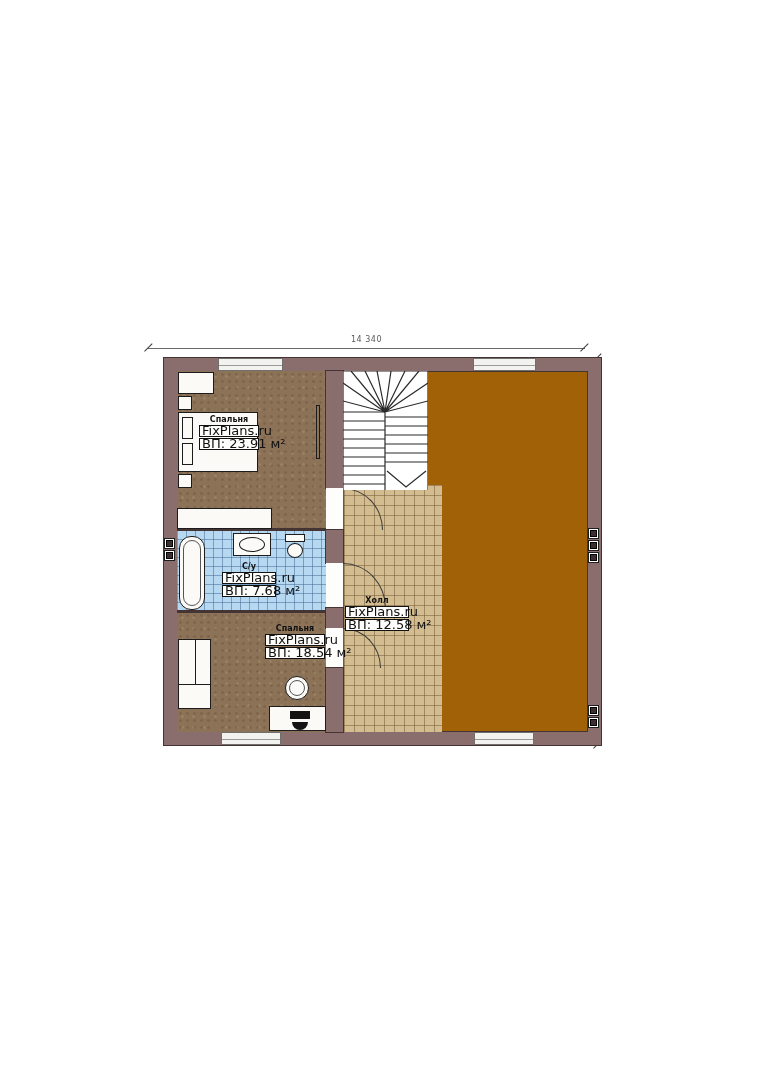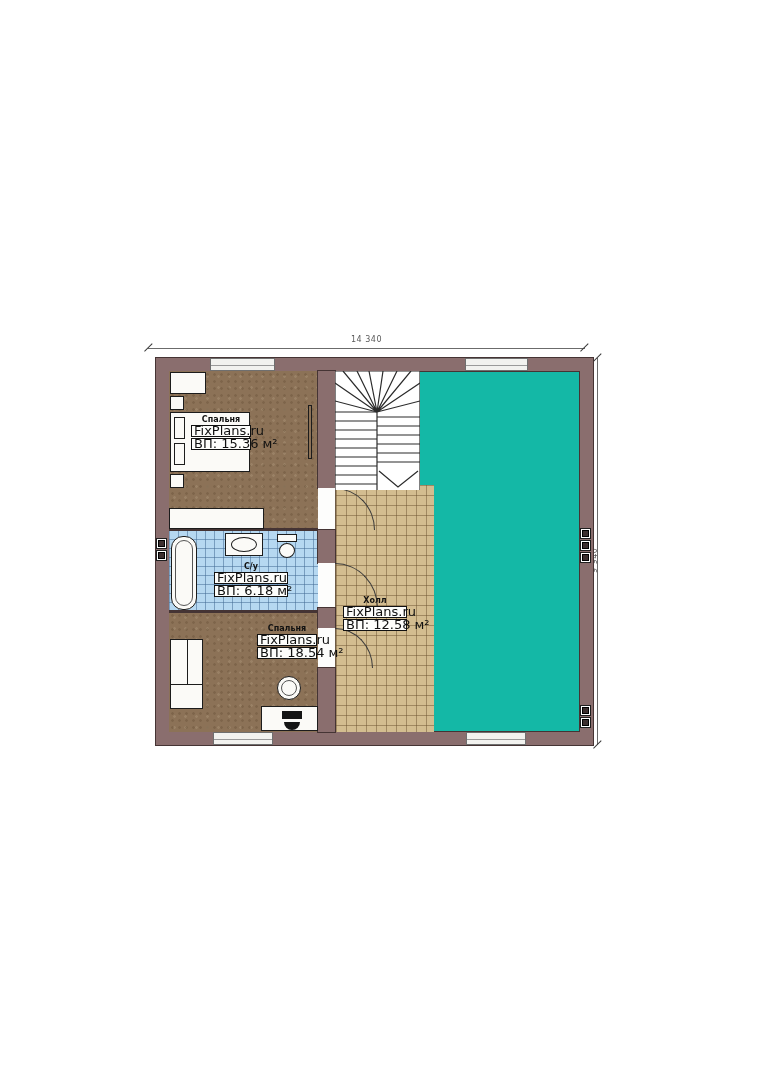--- a/index.html
+++ b/index.html
@@ -7,22 +7,22 @@
        font-family:"DejaVu Sans",sans-serif;color:#151515;}
   .abs{position:absolute;}
 
   
   .dim-line{position:absolute;background:#6b6b6b;}
   .dim-tick{position:absolute;width:11px;height:1.4px;background:#3a3a3a;transform:rotate(-45deg);}
   .dim-label{position:absolute;font-size:8px;color:#5a5a5a;letter-spacing:.5px;}
   .dim-label.vert{transform:rotate(-90deg);transform-origin:left top;white-space:nowrap;}
 
   
-  .plan{position:absolute;left:156px;top:358px;width:437px;height:387px;
-        box-sizing:border-box;border:13px solid #8a6e6e;background:#14b8a6;
+  .plan{position:absolute;left:164px;top:358px;width:437px;height:387px;
+        box-sizing:border-box;border:13px solid #8a6e6e;background:#a16207;
         outline:1.5px solid #453434;box-shadow:inset 0 0 0 1px #453434;}
 
   
   .floor-bedroom{background:#8c7257;
      background-image:radial-gradient(rgba(60,42,20,.18) 1px,transparent 1.6px),
                       radial-gradient(rgba(255,240,210,.12) 1px,transparent 1.6px);
      background-size:7px 7px,11px 11px;}
   .floor-bath{background:#b6d8f1;
      background-image:linear-gradient(rgba(70,110,150,.55) 1px,transparent 1px),
                       linear-gradient(90deg,rgba(70,110,150,.55) 1px,transparent 1px);
@@ -158,55 +158,55 @@
     <div class="furn" style="left:3px;top:4px;width:11px;height:22px;"></div>
     <div class="furn" style="left:3px;top:30px;width:11px;height:22px;"></div>
   </div>
   <div class="furn" style="left:1px;top:103px;width:14px;height:14px;"></div>
   <div class="furn" style="left:0;top:137px;width:95px;height:21px;"></div>
   <div class="furn" style="left:139px;top:34px;width:4px;height:54px;background:#8c7257;"></div>
 
   <div class="room-label" style="left:22px;top:44px;width:60px;">
     <div class="room-name">Спальня</div>
     <span class="label-box">FixPlans.ru</span>
-    <span class="label-box">ВП: 15.36 м²</span>
+    <span class="label-box">ВП: 23.91 м²</span>
   </div>
 
   <div class="furn" style="left:2px;top:165px;width:26px;height:74px;border-radius:12px;">
     <div style="position:absolute;inset:3px;border:1px solid #555;border-radius:9px;"></div>
   </div>
   <div class="furn" style="left:56px;top:162px;width:38px;height:23px;">
     <div class="furn round" style="left:5px;top:3px;width:26px;height:15px;"></div>
   </div>
   <div class="furn" style="left:108px;top:163px;width:20px;height:8px;"></div>
   <div class="furn round" style="left:110px;top:172px;width:16px;height:15px;"></div>
 
-  <div class="room-label" style="left:45px;top:191px;width:74px;">
+  <div class="room-label" style="left:45px;top:191px;width:54px;">
     <div class="room-name">С/у</div>
     <span class="label-box">FixPlans.ru</span>
-    <span class="label-box">ВП: 6.18 м²</span>
+    <span class="label-box">ВП: 7.68 м²</span>
   </div>
 
   <div class="furn" style="left:1px;top:268px;width:33px;height:70px;">
     <div style="position:absolute;left:0;right:0;top:44px;height:1px;background:#1c1c1c;"></div>
     <div style="position:absolute;left:16px;top:0;width:1px;height:44px;background:#1c1c1c;"></div>
   </div>
   <div class="furn round" style="left:108px;top:305px;width:24px;height:24px;">
     <div style="position:absolute;inset:3px;border:1px solid #555;border-radius:50%;"></div>
   </div>
   <div class="furn" style="left:92px;top:335px;width:57px;height:25px;">
     <div class="dark" style="left:20px;top:4px;width:20px;height:8px;"></div>
     <div class="dark" style="left:22px;top:15px;width:16px;height:8px;border-radius:0 0 8px 8px;"></div>
   </div>
 
   <div class="room-label" style="left:88px;top:253px;width:60px;">
     <div class="room-name">Спальня</div>
     <span class="label-box">FixPlans.ru</span>
     <span class="label-box">ВП: 18.54 м²</span>
   </div>
 
-  <div class="room-label" style="left:168px;top:225px;width:64px;padding-left:6px;">
+  <div class="room-label" style="left:168px;top:225px;width:64px;">
     <div class="room-name">Холл</div>
     <span class="label-box">FixPlans.ru</span>
     <span class="label-box">ВП: 12.58 м²</span>
   </div>
 
 </div>
 
 </body></html>

